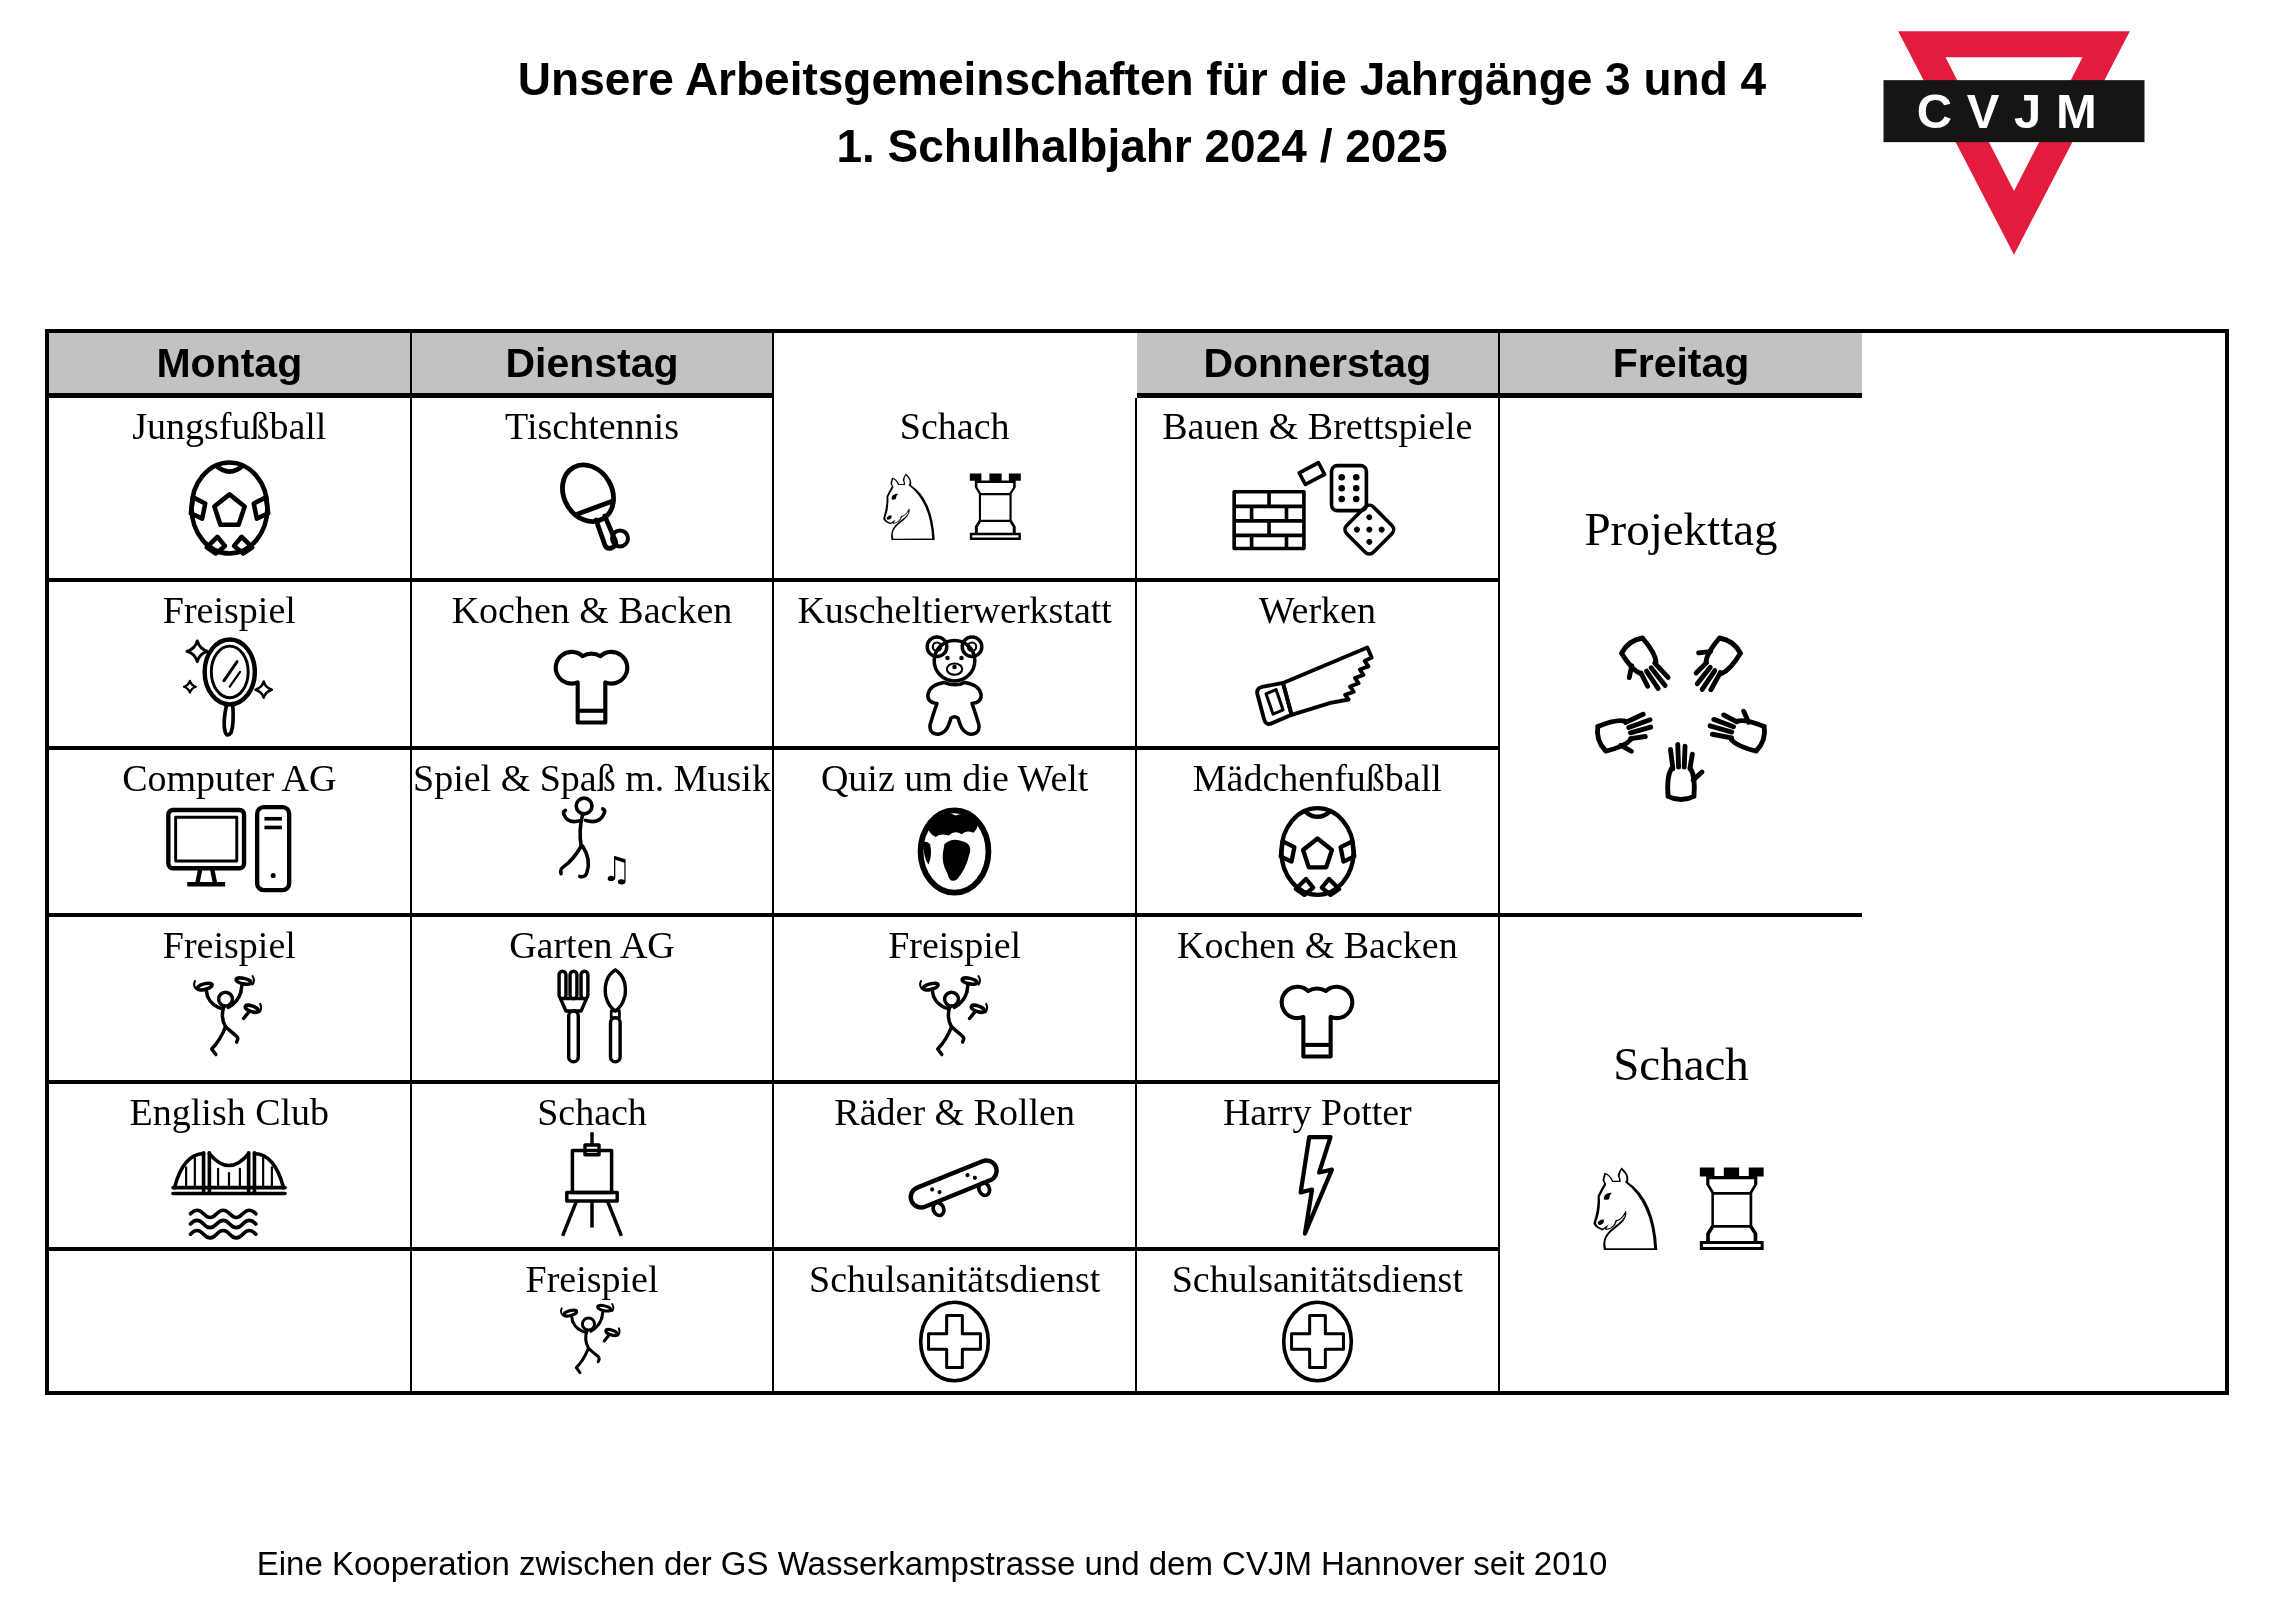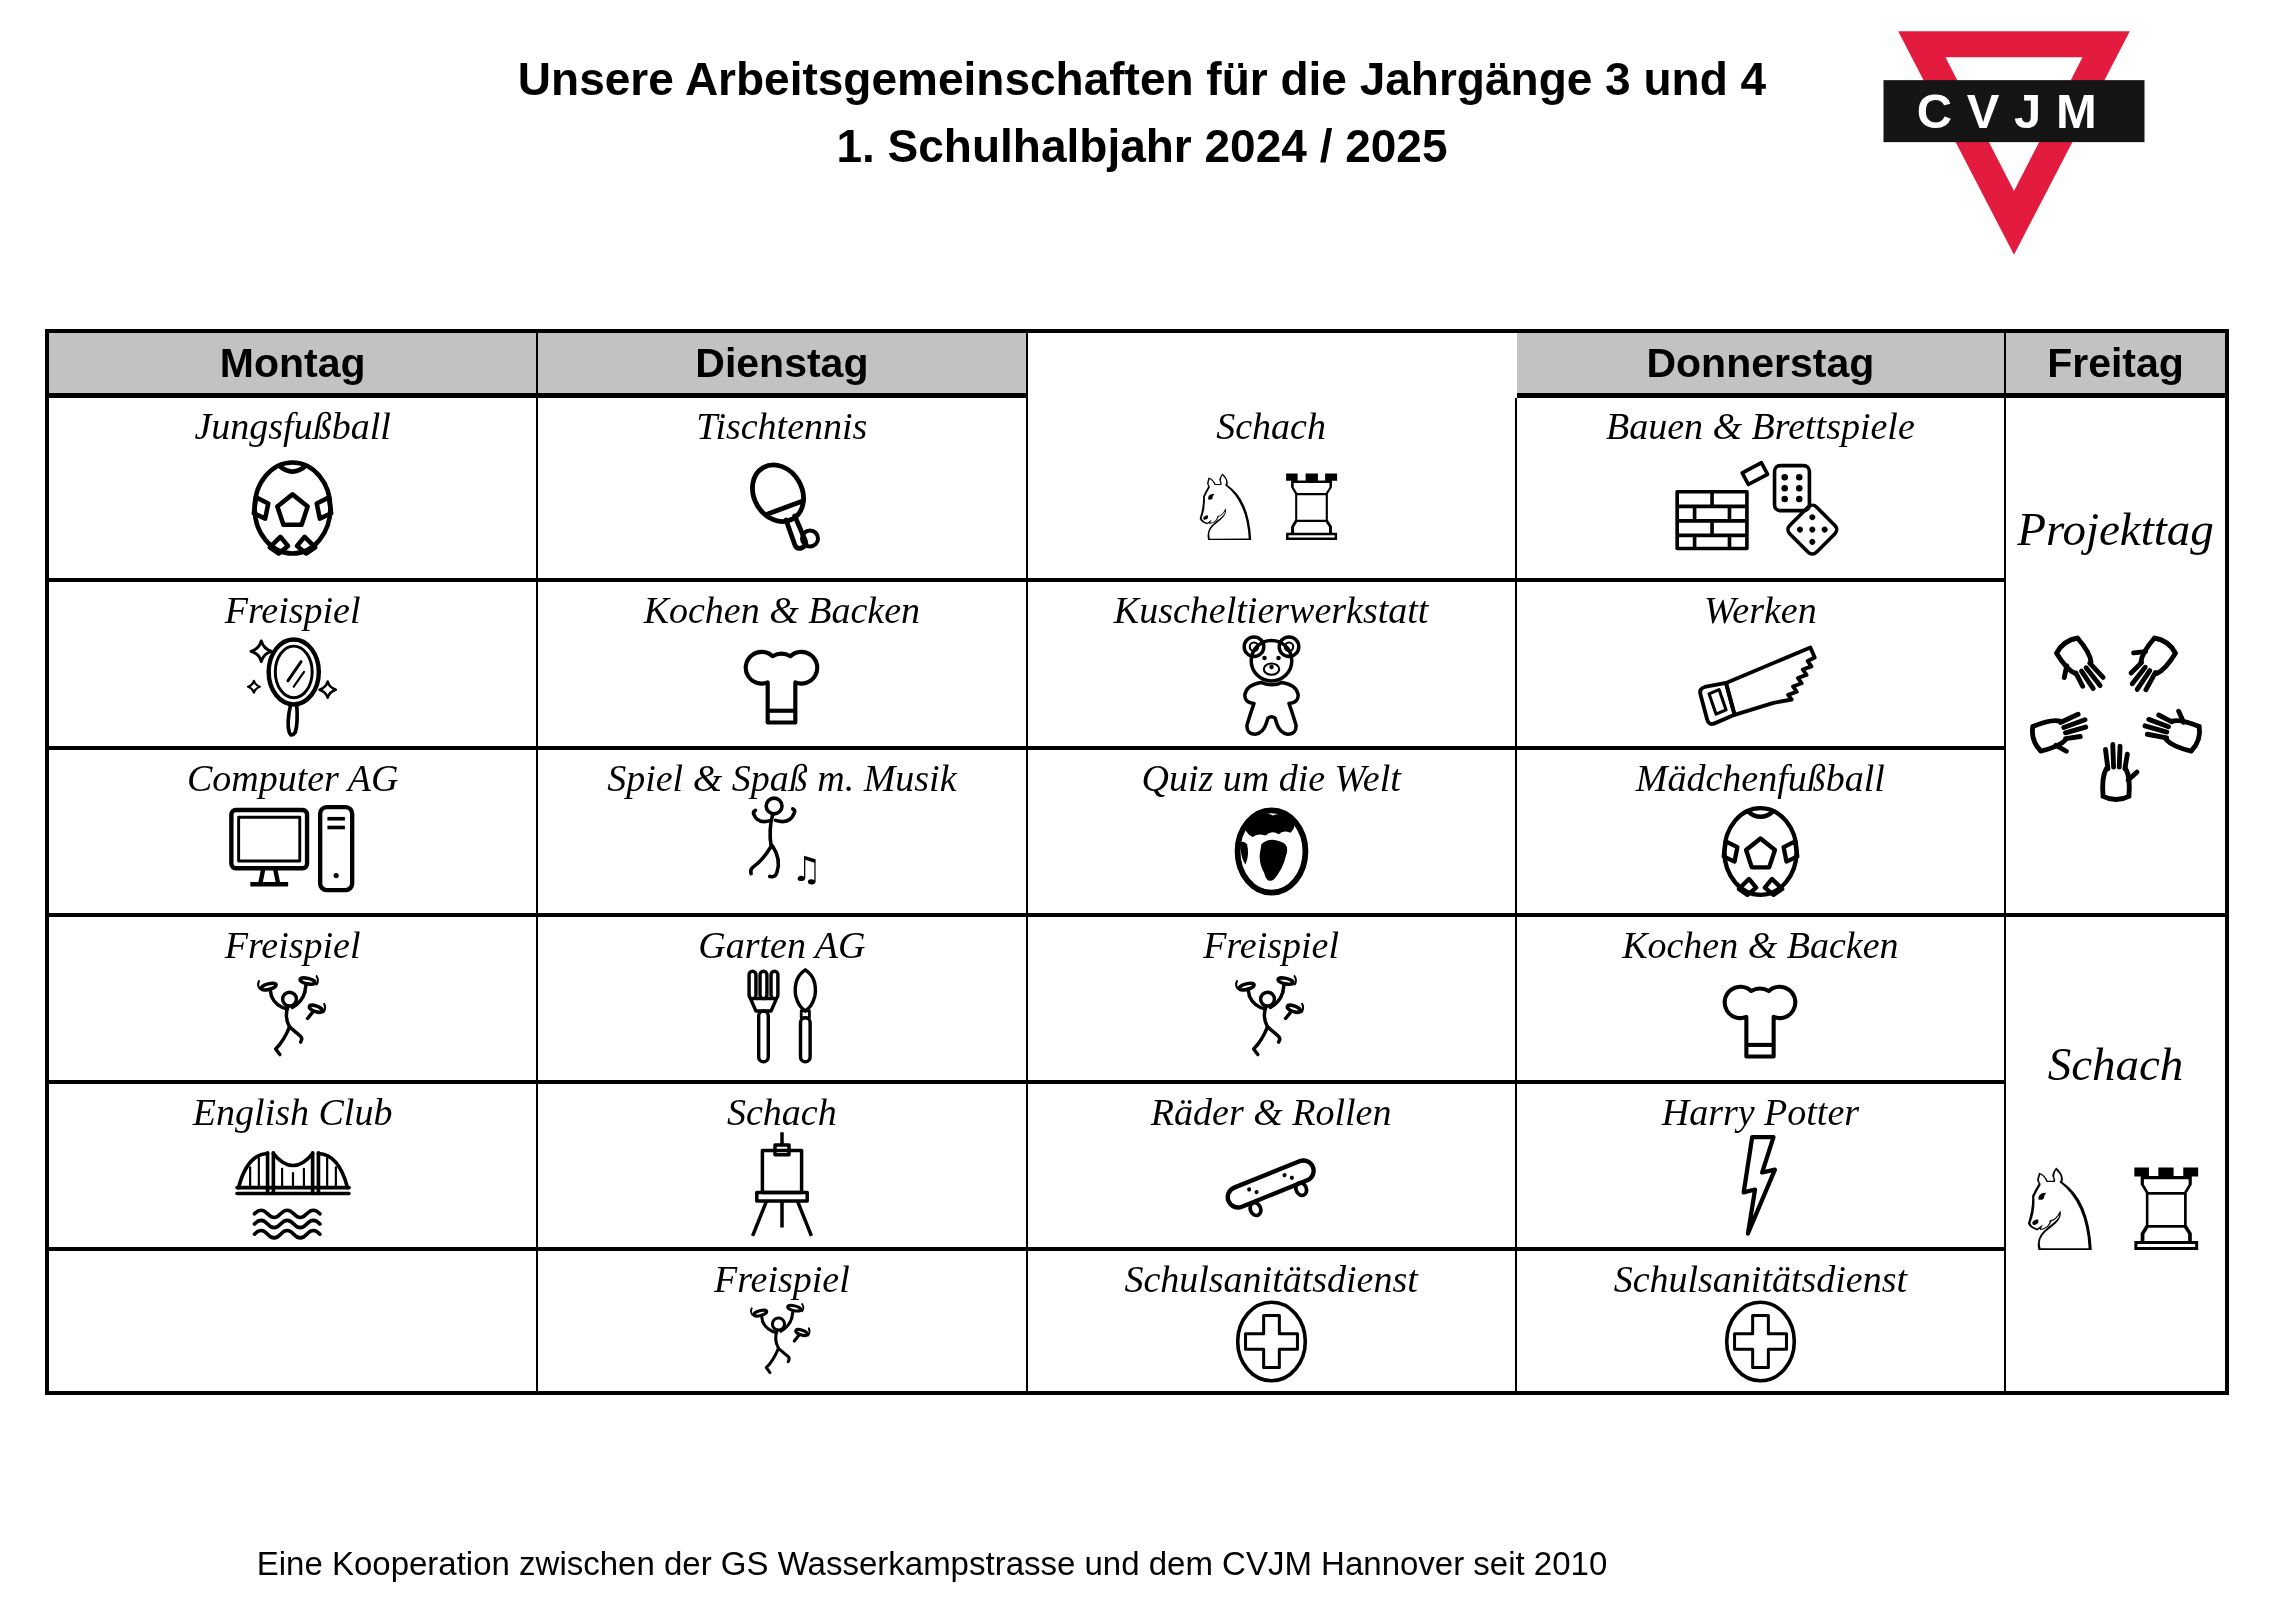--- a/index.html
+++ b/index.html
@@ -7,38 +7,38 @@
     width:2284px;height:1616px;position:relative;background:#ffffff;
     font-family:"Liberation Sans",sans-serif;color:#000;overflow:hidden;
   }
   .title{
     position:absolute;left:0;top:46px;width:2284px;text-align:center;
     font-weight:bold;font-size:46px;line-height:1.45;
   }
   .logo{position:absolute;left:1873px;top:9.8px;width:282px;height:261px;}
   .schedule{
     position:absolute;left:45px;top:329px;width:2184px;height:1066px;
-    display:grid;grid-template-columns:repeat(4,1fr);
+    display:grid;grid-template-columns:repeat(6,1fr);
     grid-template-rows:65px 184px 168px 167px 167px 167px 1fr;
     border:4.9px solid #000;box-sizing:border-box;background:#fff;
   }
   .hcell{
     background:#c2c2c2;border-right:2.4px solid #000;border-bottom:5.7px solid #000;
     display:flex;align-items:center;justify-content:center;
     font-weight:bold;font-size:41px;box-sizing:border-box;
   }
   .cell{
     border-right:2.4px solid #000;border-bottom:4.1px solid #000;
     display:flex;flex-direction:column;align-items:center;
     padding:6.5px 3.3px 8.2px;box-sizing:border-box;min-height:0;min-width:0;
   }
   .last-col{border-right:none !important;}
   .last-row{border-bottom:none !important;}
   .cell-label{
-    font-family:cursive;font-style:italic;
+    font-family:cursive;
     font-size:38px;line-height:1.12;white-space:nowrap;text-align:center;
   }
   .cell-icon{flex:1;display:flex;align-items:center;justify-content:center;min-height:0;}
   .cell-icon svg{display:block;}
   .fri{justify-content:center;gap:65px;}
   .fri .cell-label{font-size:47px;}
   .chessg{
     font-family:"DejaVu Sans",sans-serif;font-style:normal;
     font-size:91px;letter-spacing:4.9px;line-height:1;
   }

